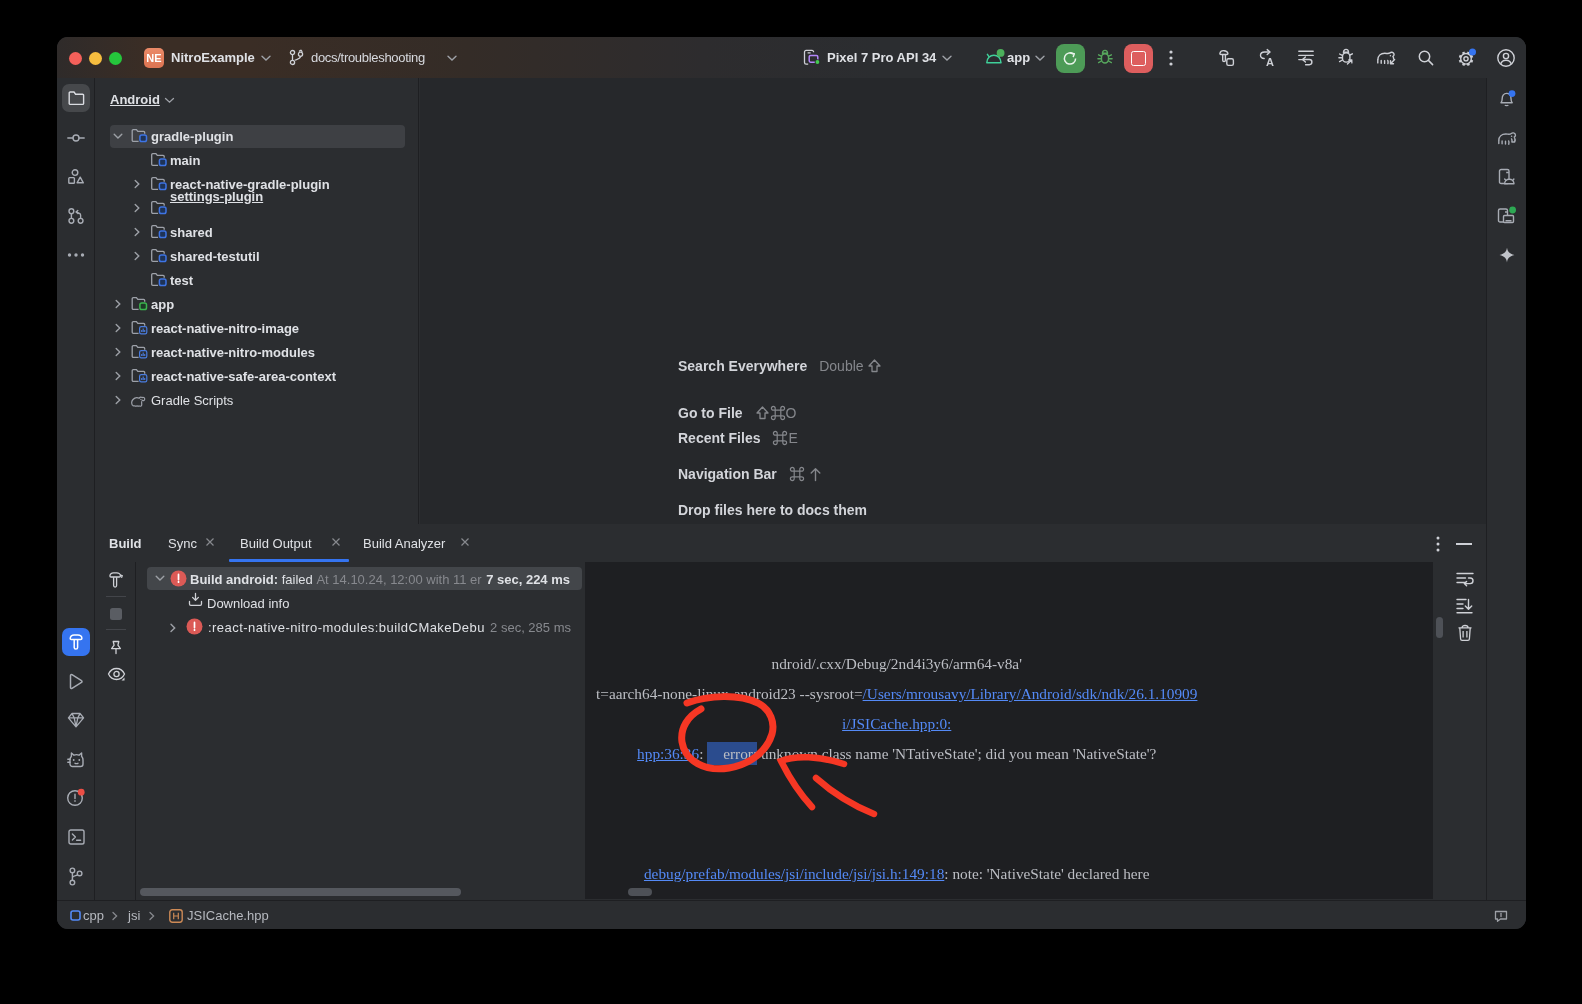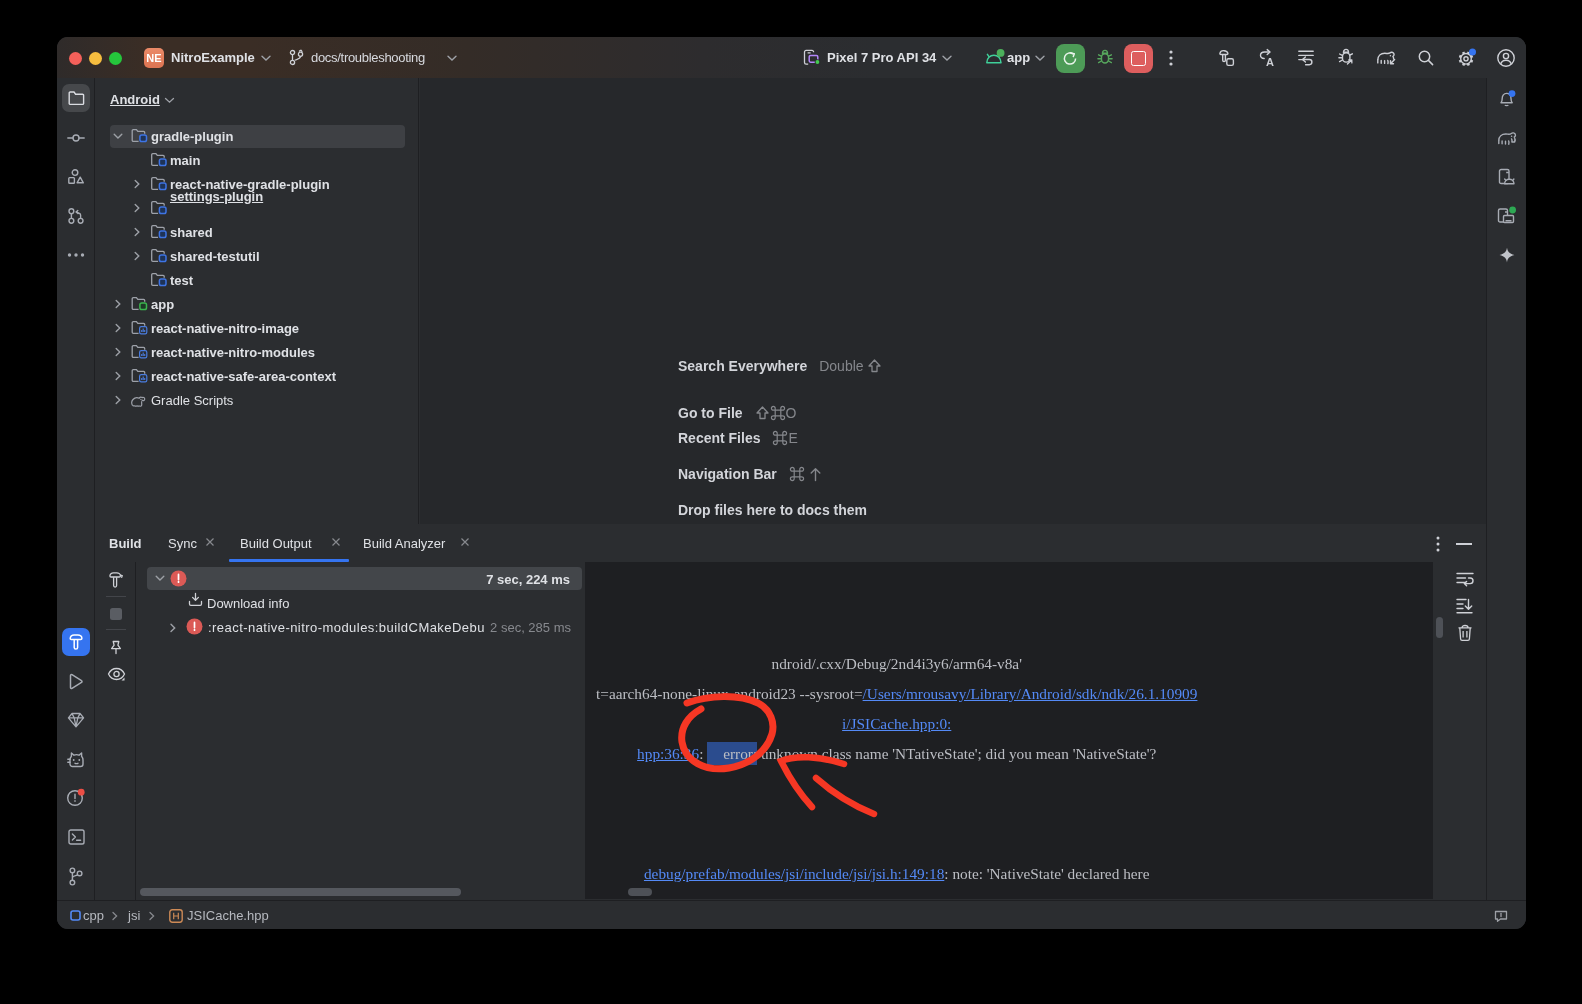--- a/index.html
+++ b/index.html
@@ -364,20 +364,21 @@
     </svg>
 
     <div class="abs" style="left:51px; top:43px; width:435px; height:23px; background:#43464a; border-radius:4px;"></div>
     <svg class="icn" style="left:59px;top:51px;" width="10" height="7" viewBox="0 0 10 7">
         <path d="M1.2 1.2 L5 4.9 L8.8 1.2" stroke="#9da0a6" stroke-width="1.4" fill="none" stroke-linecap="round"></path>
       </svg>
     <svg class="icn" style="left:74px;top:46px;" width="17" height="17" viewBox="0 0 17 17">
         <circle cx="8.5" cy="8.5" r="8" fill="#db5a56"></circle>
         <path d="M8.5 4.4 V9.6 M8.5 11.6 v0.6" stroke="#fff" stroke-width="1.7" stroke-linecap="round"></path>
       </svg>
+    <div class="brow" style="top:43px; left:94px;"><b>Build android:</b>&nbsp;failed&nbsp;<span style="color:#87898e;">At 14.10.24, 12:00 with 11 er</span></div>
     <div class="brow" style="top:43px; left:353px; width:121px; justify-content:flex-end; font-weight:600;">7 sec, 224 ms</div>
     <svg class="icn" style="left:92px;top:68px;" width="15" height="15" viewBox="0 0 15 15" fill="none" stroke="#cfd1d6" stroke-width="1.3">
       <path d="M7.5 1.5 V8 M4.6 5.4 L7.5 8.4 L10.4 5.4" stroke-linecap="round" stroke-linejoin="round"></path>
       <path d="M1.5 9.5 V12 a1.3 1.3 0 0 0 1.3 1.3 H12.2 A1.3 1.3 0 0 0 13.5 12 V9.5" stroke-linecap="round"></path>
     </svg>
     <div class="brow" style="top:67px; left:111px;">Download info</div>
     <svg class="icn" style="left:73px;top:99px;" width="9" height="10" viewBox="0 0 9 10">
         <path d="M2 1.2 l3.7 3.7 l-3.7 3.7" stroke="#9da0a6" stroke-width="1.4" fill="none" stroke-linecap="round"></path>
       </svg>
     <svg class="icn" style="left:90px;top:94px;" width="17" height="17" viewBox="0 0 17 17">

